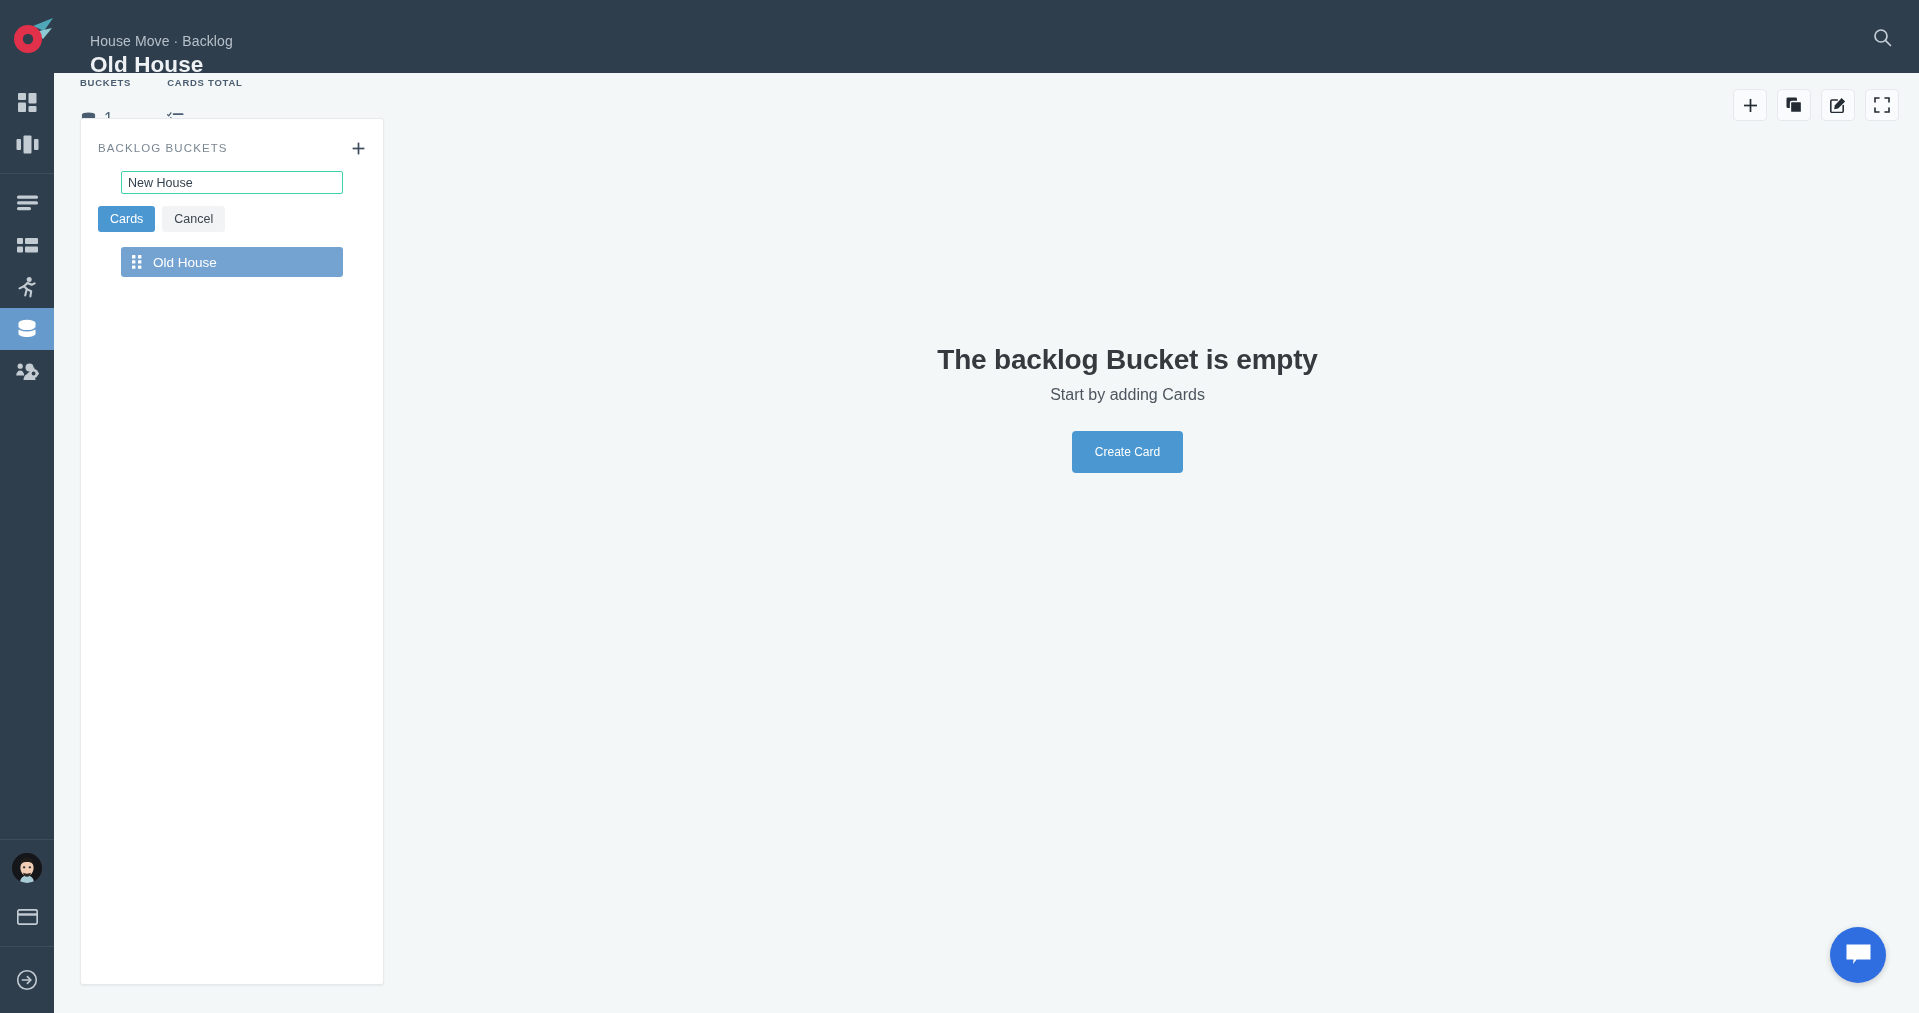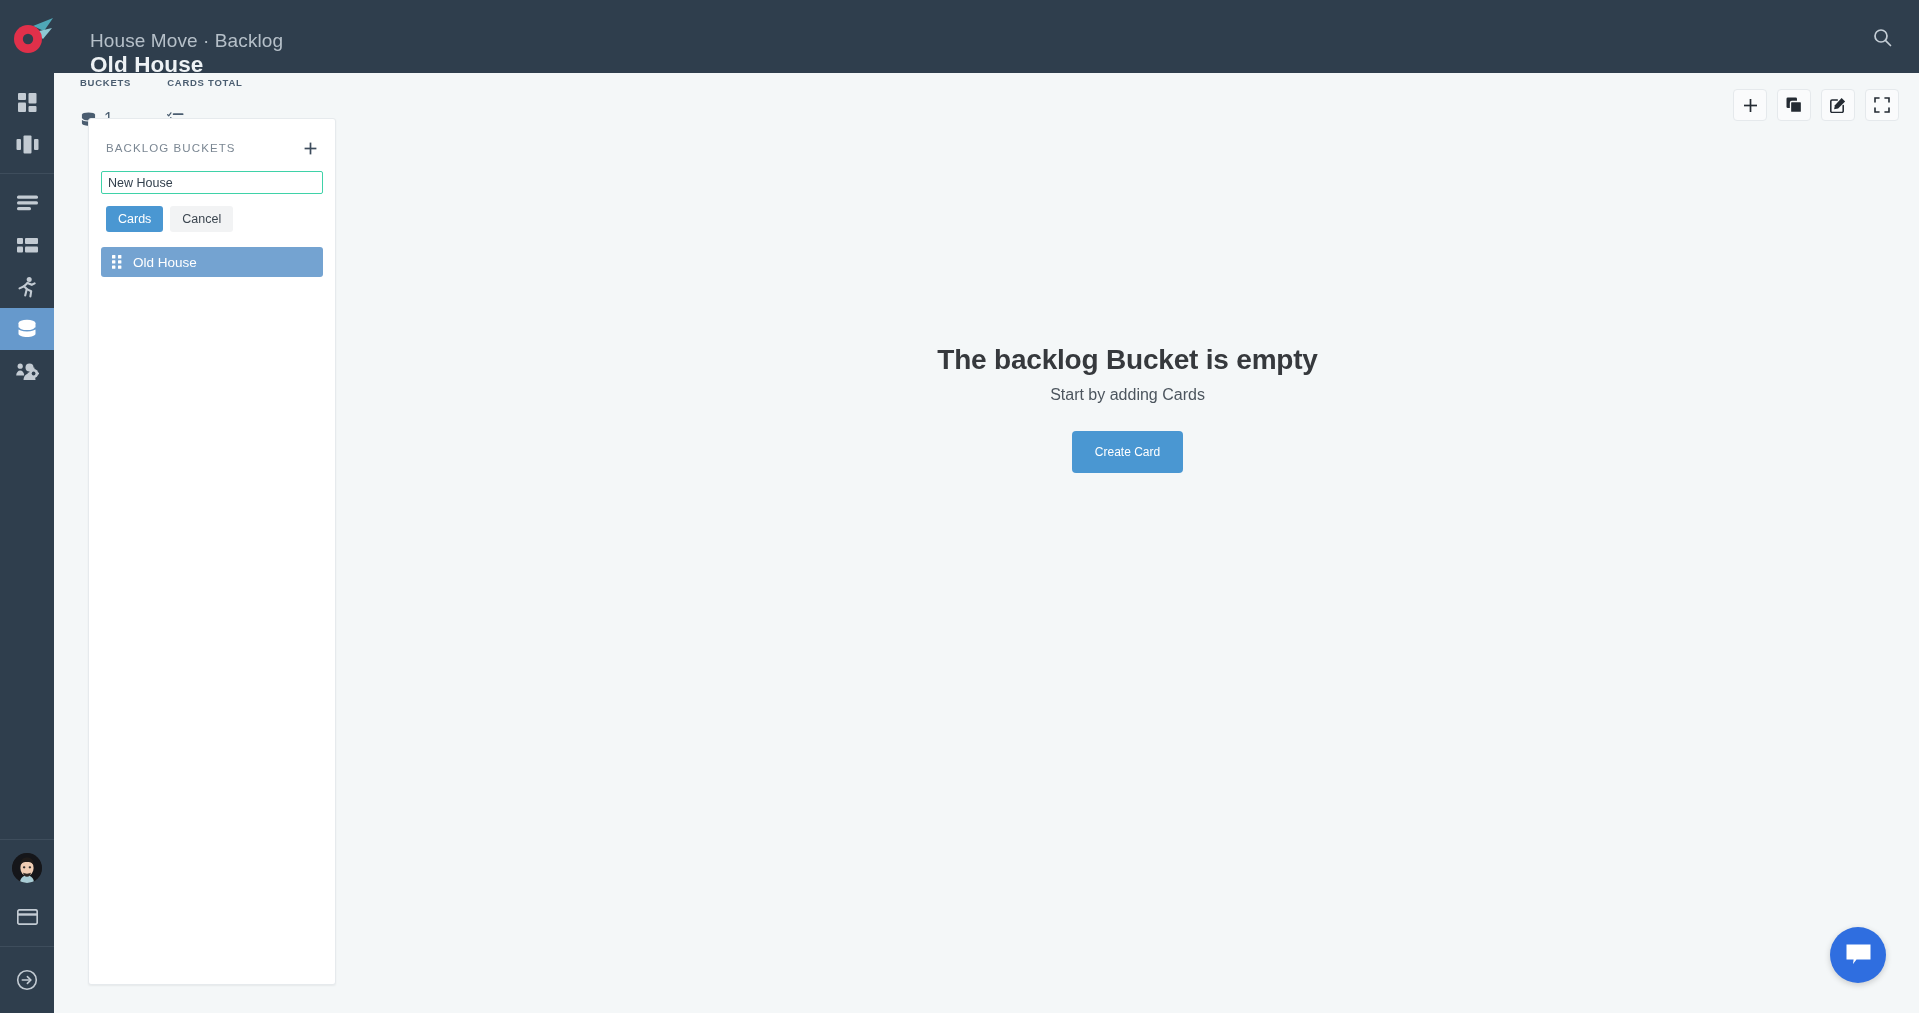--- a/index.html
+++ b/index.html
@@ -18,21 +18,21 @@
     display: flex; align-items: center;
   }
   .logo-wrap {
     width: 67px; height: 73px;
     display: flex; align-items: center; justify-content: center;
     flex: 0 0 67px;
   }
   .logo-svg { width: 44px; height: 40px; display: block; }
   .title-block { padding-left: 23px; }
   .breadcrumb {
-    font-size: 19px; color: #b6c0c9; letter-spacing: .1px;
+    font-size: 14px; color: #b6c0c9; letter-spacing: .1px;
     line-height: 16px; margin-bottom: 3px; margin-top: 38px;
   }
   .page-title {
     font-size: 22.5px; font-weight: bold; color: #eef2f5;
     line-height: 26px; letter-spacing: .1px;
   }
   .search-btn {
     position: absolute; right: 14px; top: 14px;
     width: 46px; height: 46px;
     display: flex; align-items: center; justify-content: center;
@@ -91,26 +91,25 @@
   .tool-btn {
     width: 34px; height: 32px; background: #fafbfc;
     border: 1px solid #e5e9ec; border-radius: 4px;
     display: flex; align-items: center; justify-content: center;
     cursor: pointer;
   }
 
   
   .panel {
     position: absolute; left: 80px; top: 118px;
-    width: 248px; height: 867px;
+    width: 304px; height: 867px;
     background: #ffffff;
     border: 1px solid #e6eaed;
     border-radius: 3px;
     box-shadow: 0 1px 2px rgba(0,0,0,.06);
-    margin-left: 8px;
   }
   .panel-head {
     display: flex; align-items: center; justify-content: space-between;
     padding: 20px 16px 0 17px;
   }
   .panel-title {
     font-size: 11.5px; color: #7b8793; letter-spacing: 1.1px;
     text-transform: uppercase; line-height: 14px;
   }
   .panel-add { cursor: pointer; width: 18px; height: 18px;

